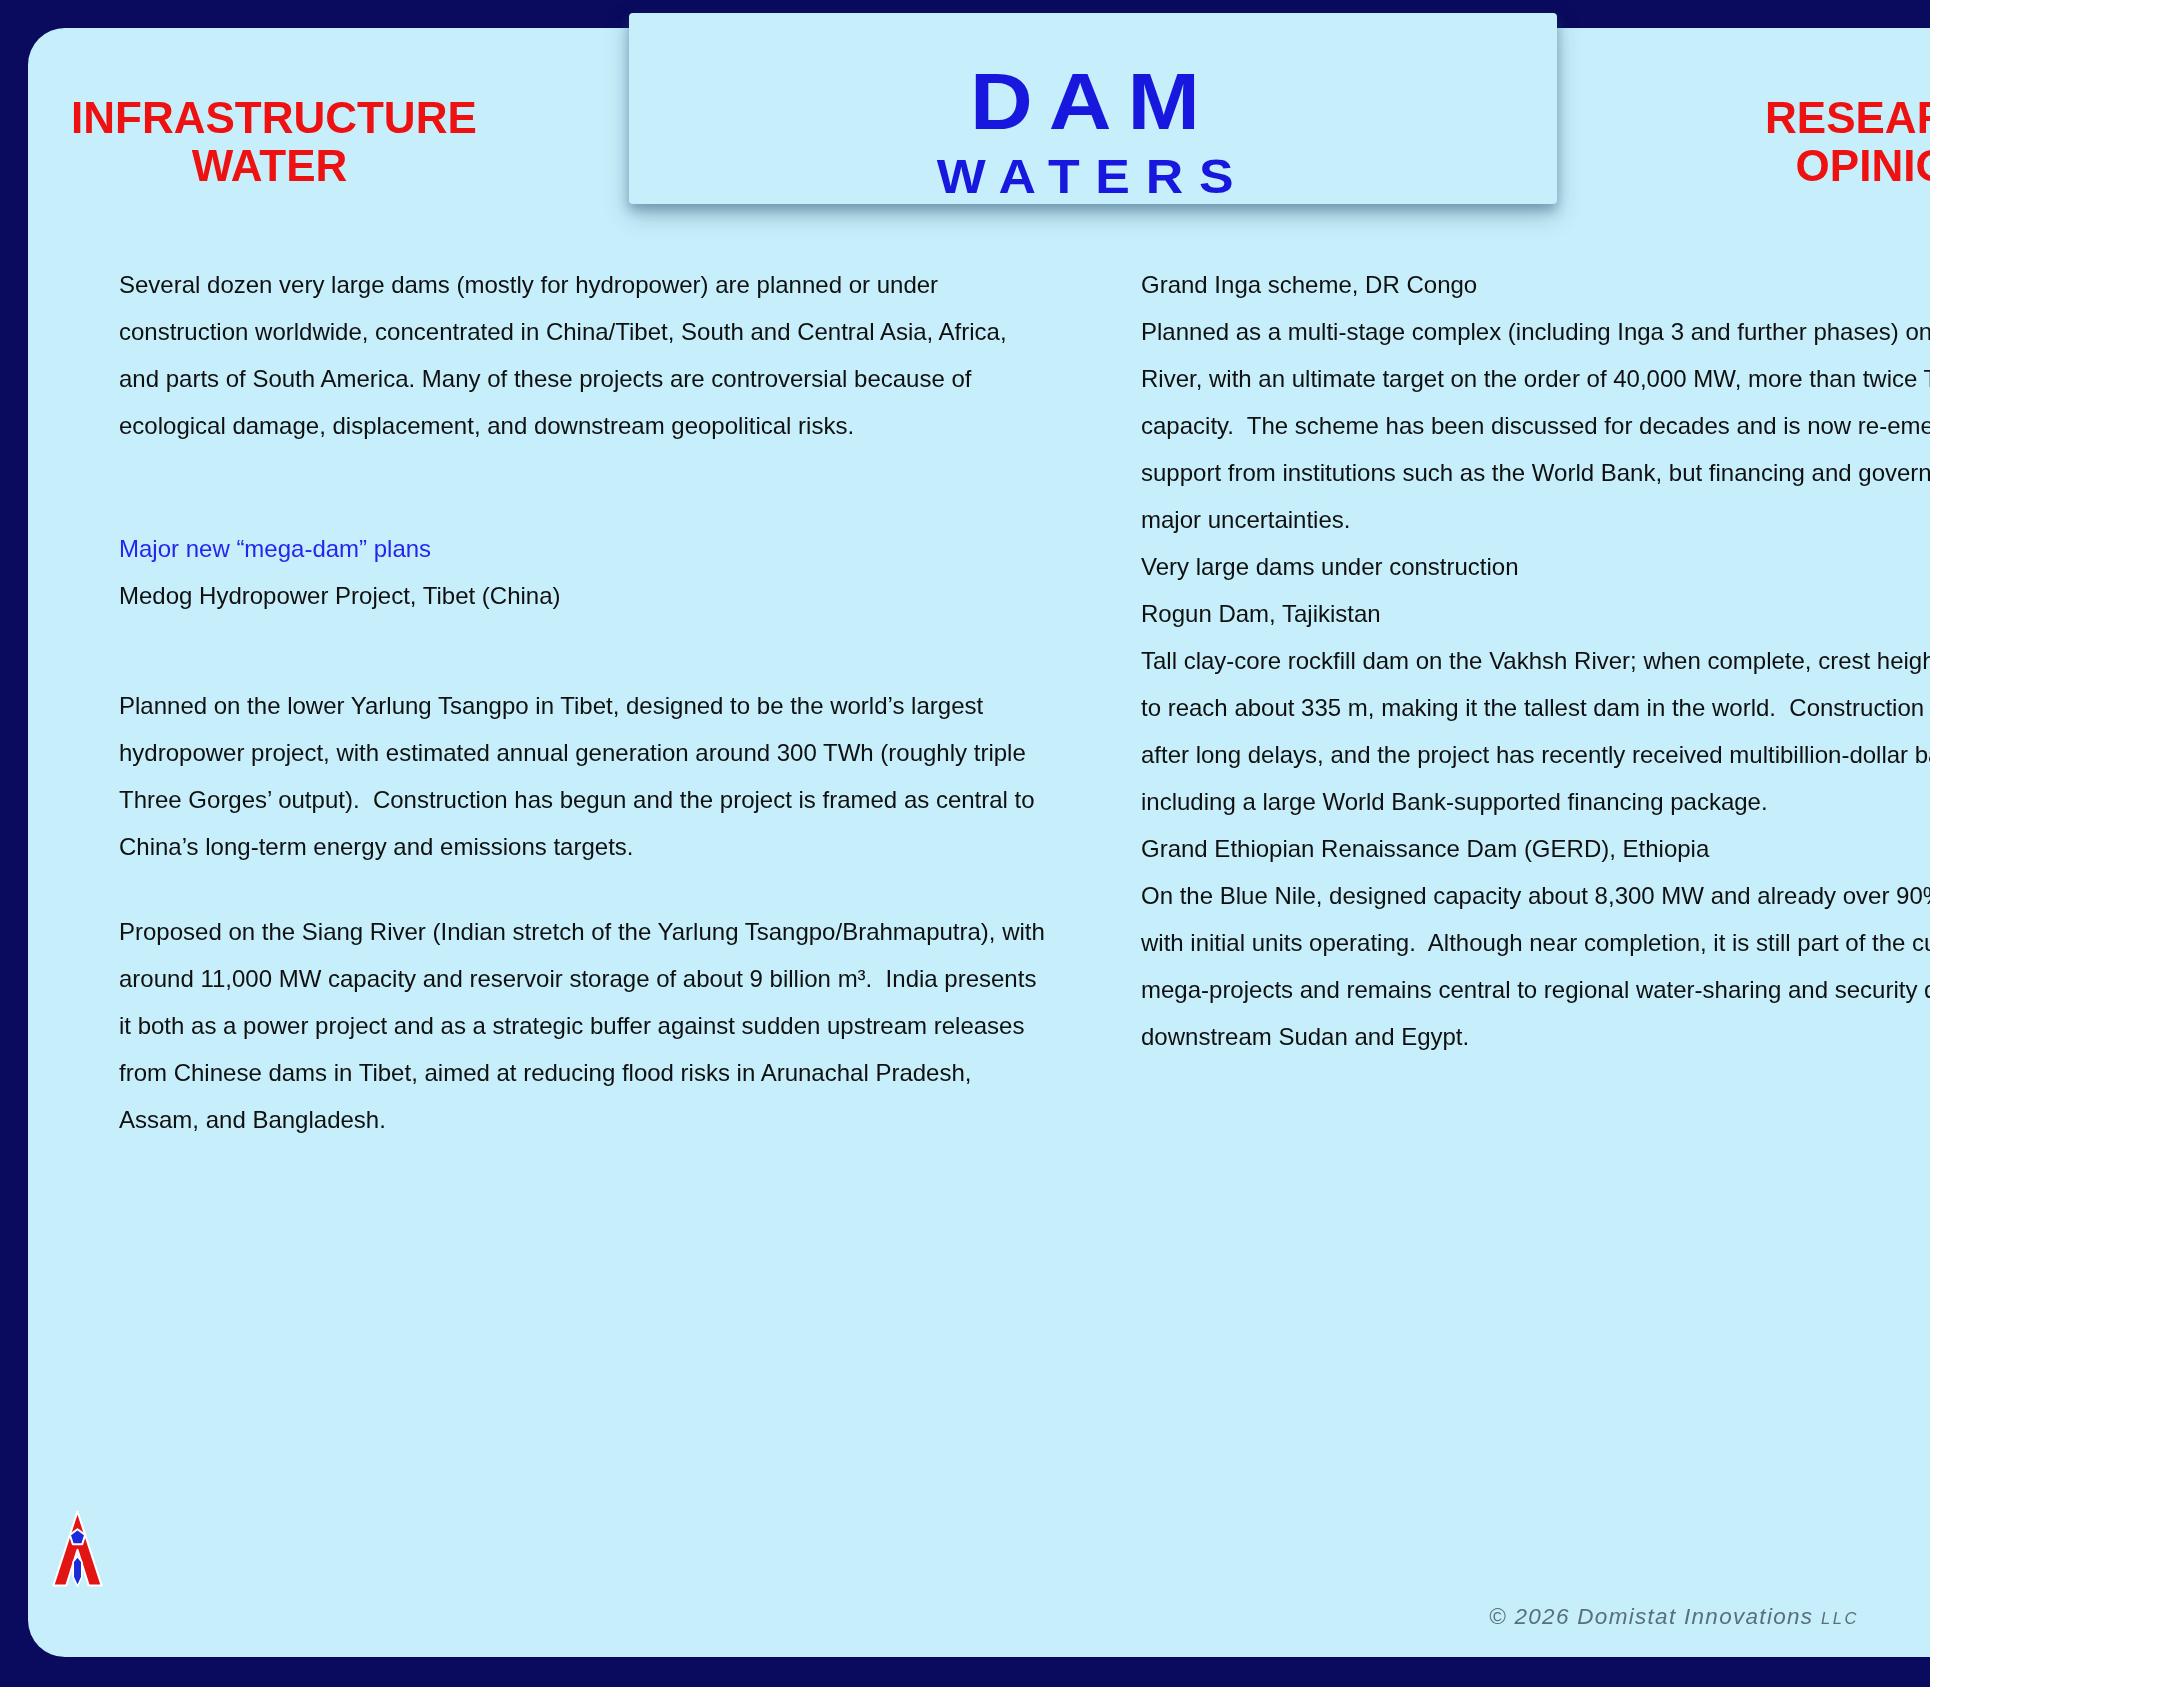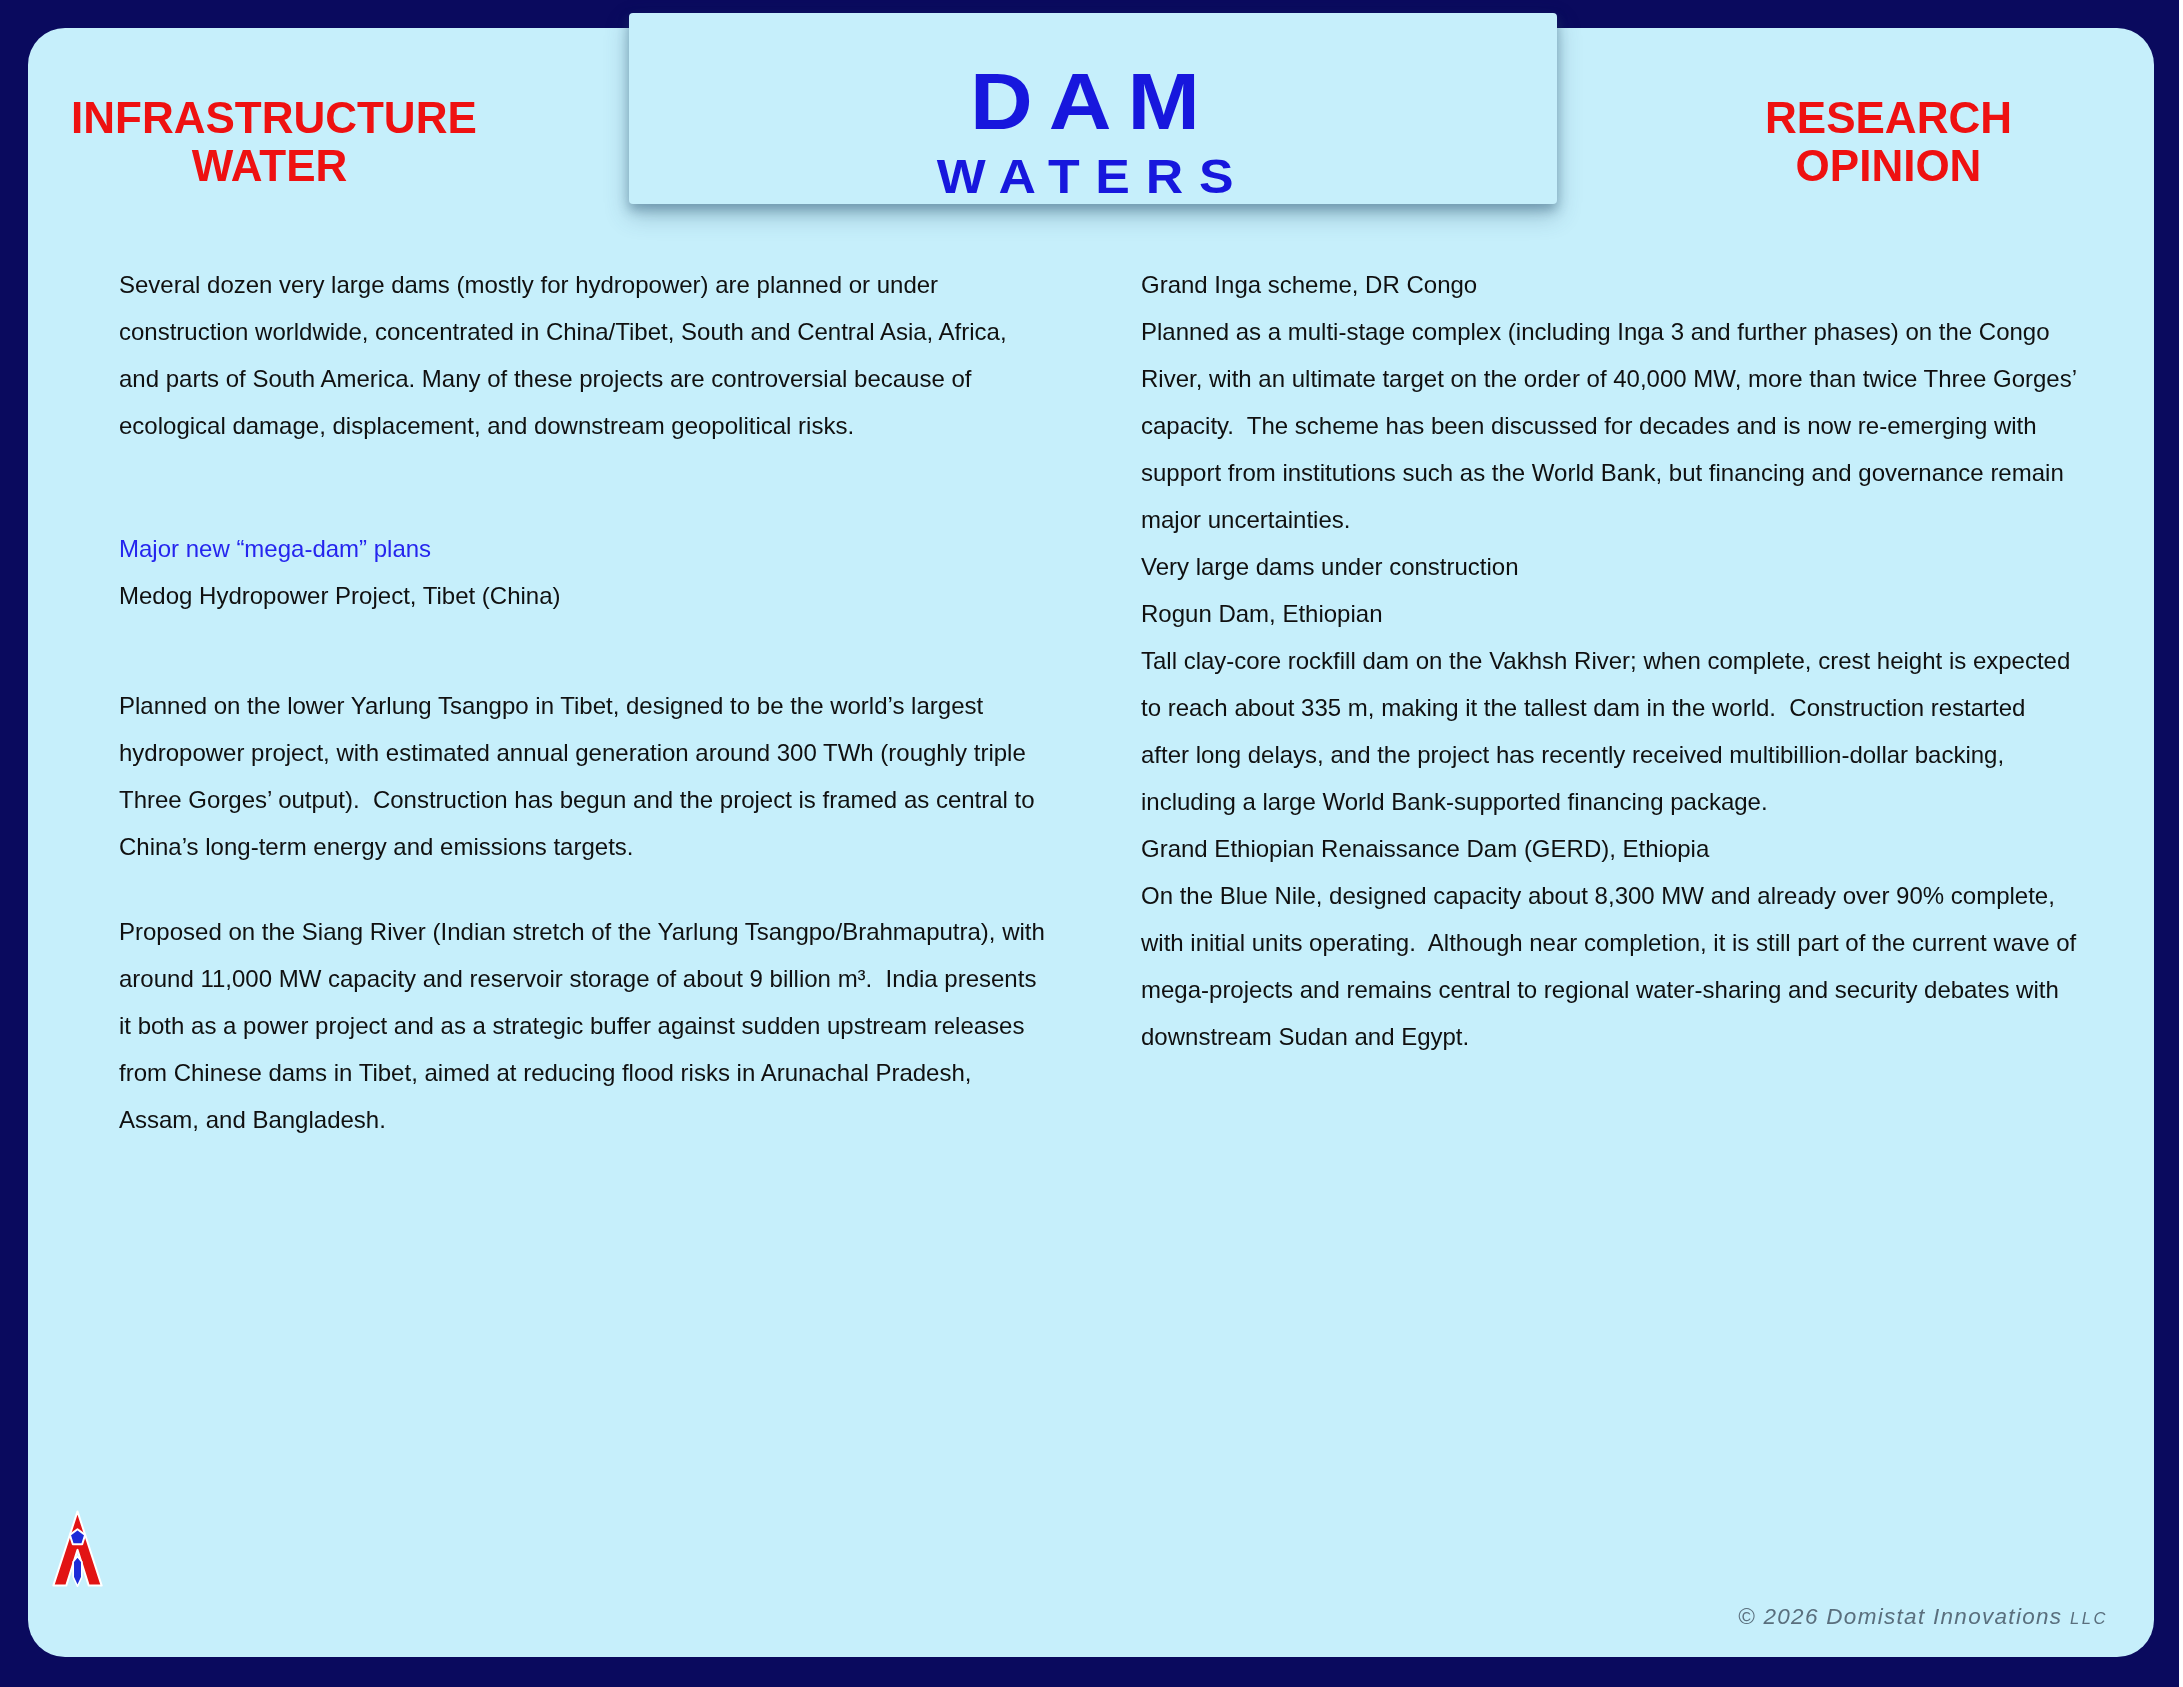--- a/index.html
+++ b/index.html
@@ -1,20 +1,20 @@
 <!DOCTYPE html>
 <html style="font-size:10.6px"><head>
 <meta charset="utf-8">
 <style>
   html, body { margin: 0; padding: 0; }
   body { font-family: "Liberation Sans", sans-serif; }
 
   .page {
     position: relative;
-    width: 2179px;
+    width: 1930px;
     height: 1687px;
     background: #0a0a5e;
     overflow: hidden;
   }
 
   .main-panel {
     position: absolute;
     left: 28.4px; top: 28.4px;
     width: 2126px; height: 1629px;
     background: #c6effb;
@@ -138,21 +138,21 @@
     </div>
   </div>
 
   <div class="column column-right">
     <div>
       <p class="block-title">Grand Inga scheme, DR Congo</p>
       <p class="para">Planned as a multi-stage complex (including Inga 3 and further phases) on the Congo River, with an ultimate target on the order of 40,000 MW, more than twice Three Gorges’ capacity.  The scheme has been discussed for decades and is now re-emerging with support from institutions such as the World Bank, but financing and governance remain major uncertainties.</p>
     </div>
     <div class="mt-block-b">
       <p class="block-title">Very large dams under construction</p>
-      <p class="block-title">Rogun Dam, Ethiopian</p>
+      <p class="block-title">Rogun Dam, Tajikistan</p>
       <p class="para">Tall clay-core rockfill dam on the Vakhsh River; when complete, crest height is expected to reach about 335 m, making it the tallest dam in the world.  Construction restarted after long delays, and the project has recently received multibillion-dollar backing, including a large World Bank-supported financing package.</p>
     </div>
     <div class="mt-block-c">
       <p class="block-title">Grand Ethiopian Renaissance Dam (GERD), Ethiopia</p>
       <p class="para">On the Blue Nile, designed capacity about 8,300 MW and already over 90% complete, with initial units operating.  Although near completion, it is still part of the current wave of mega-projects and remains central to regional water-sharing and security debates with downstream Sudan and Egypt.</p>
     </div>
   </div>
 
   <div class="tab-center">
     <div class="dam-title">DAM</div>

